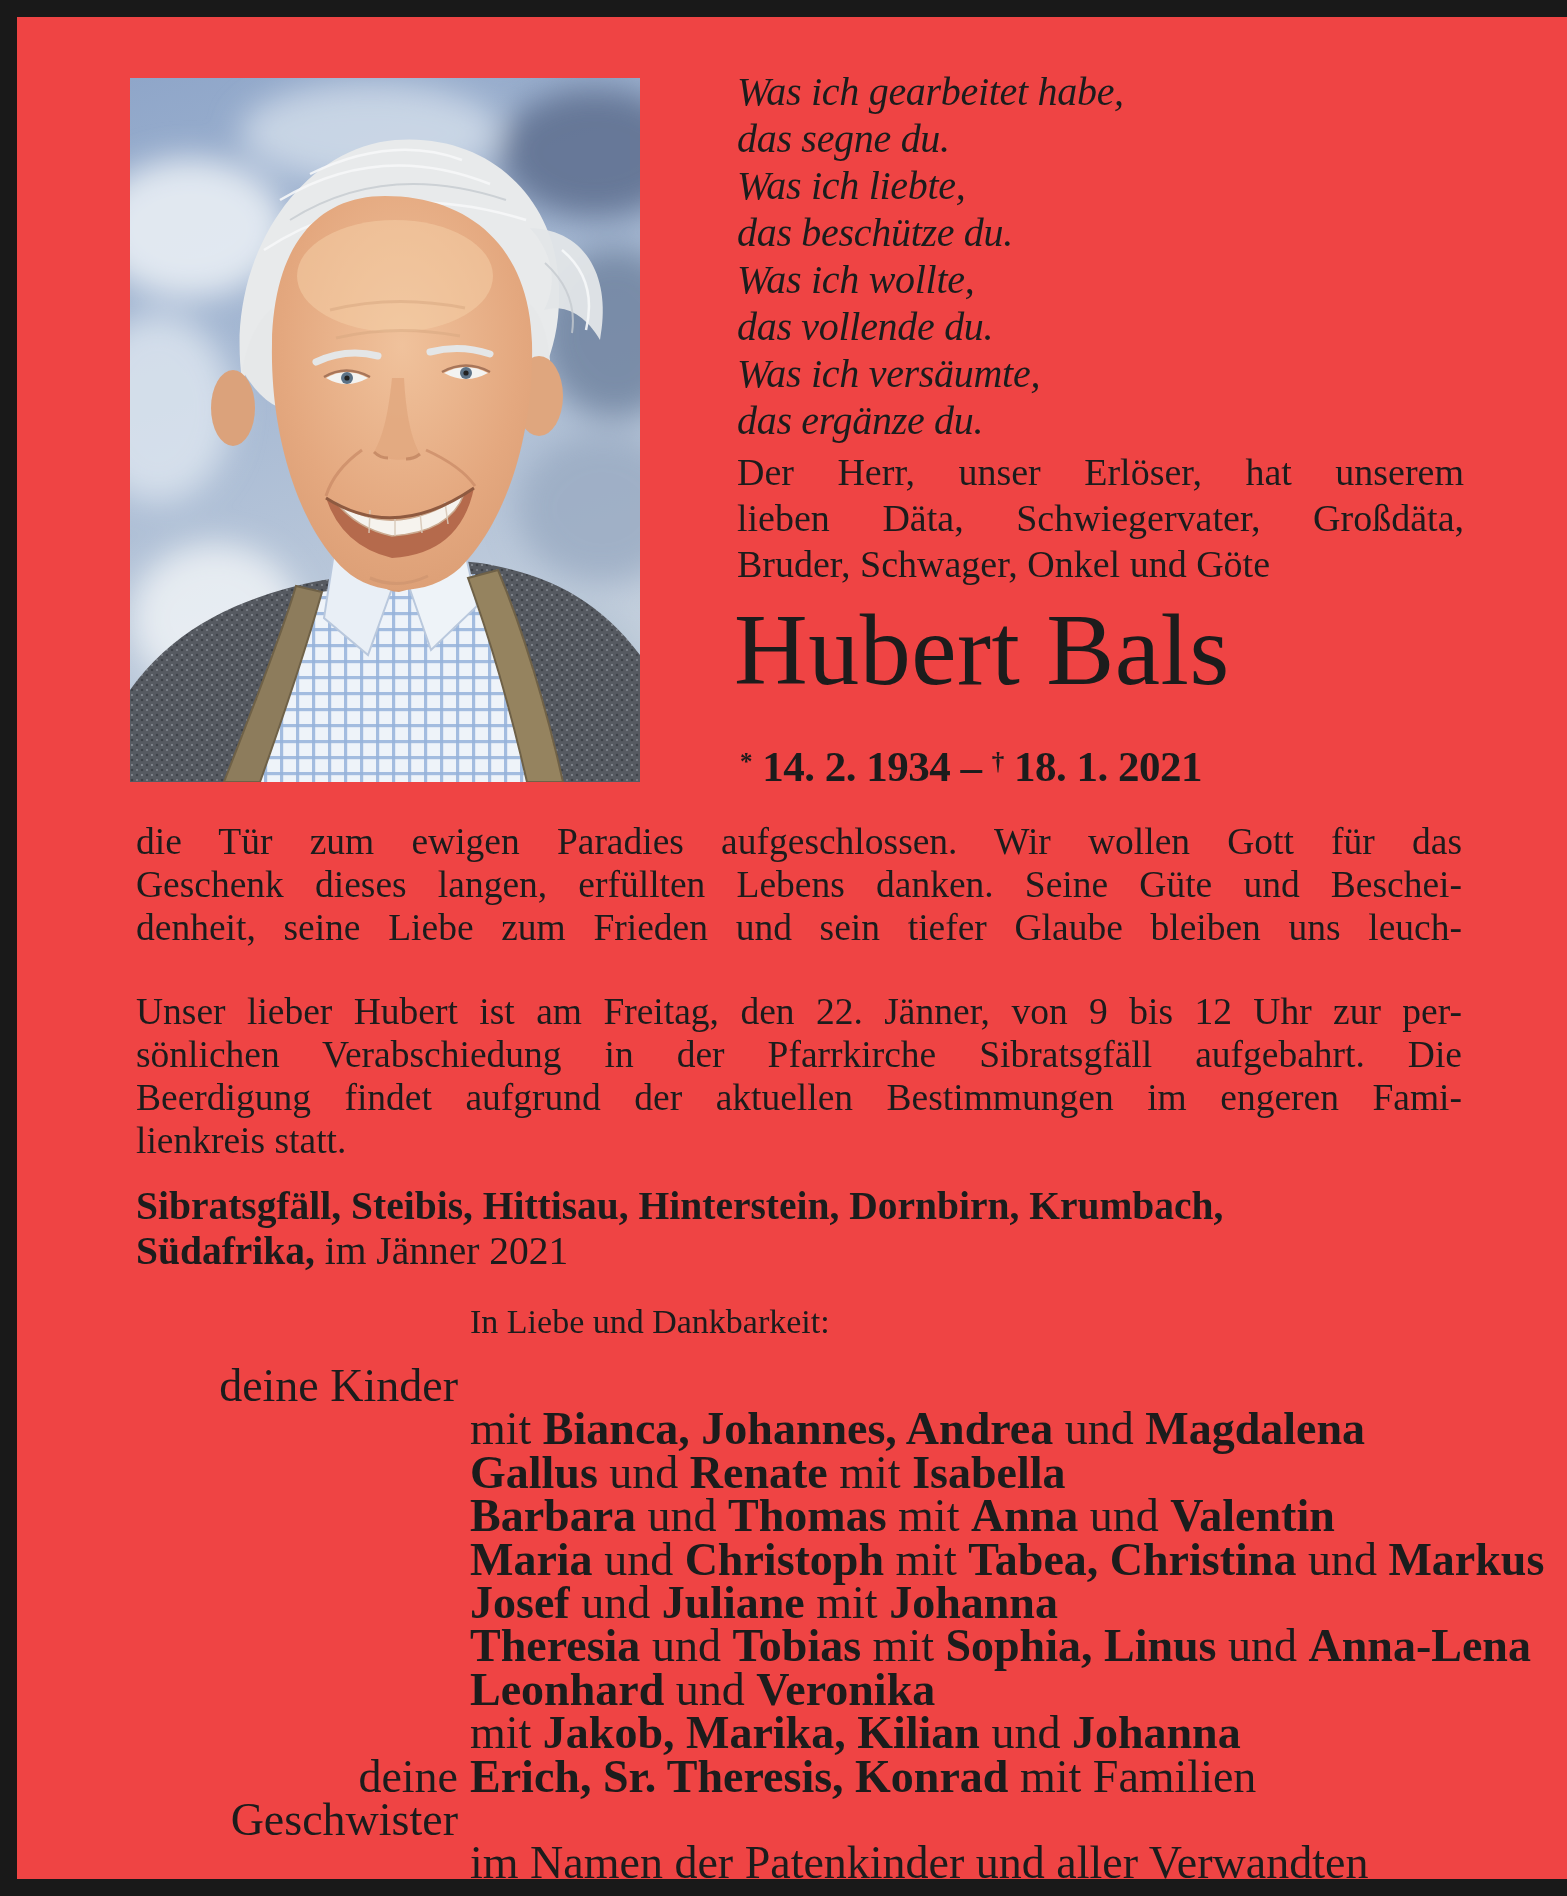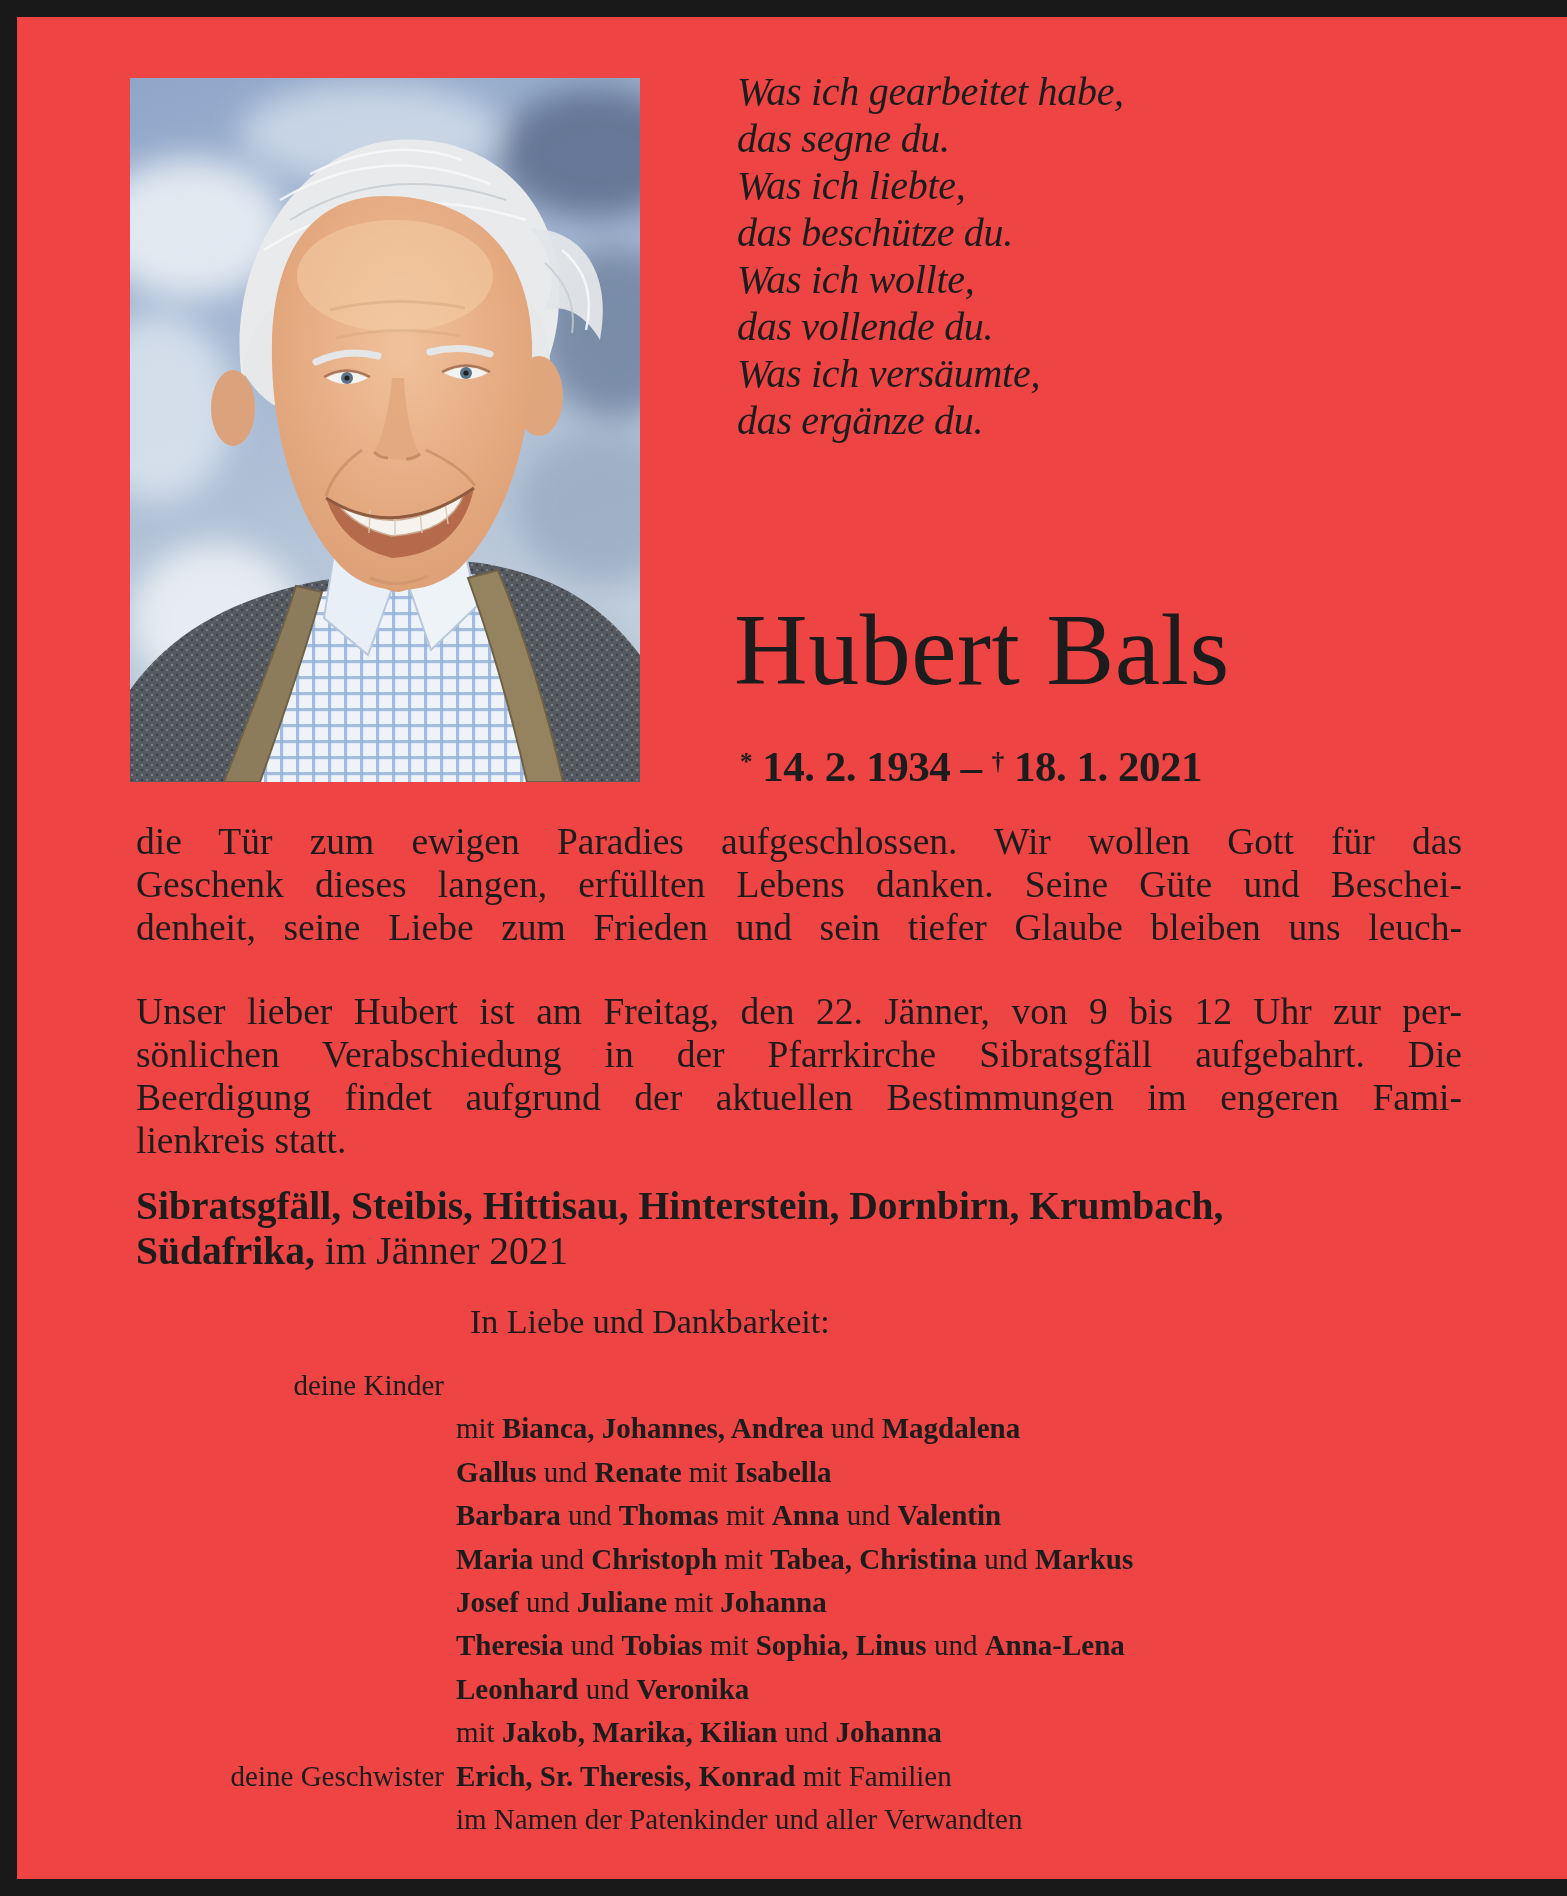--- a/index.html
+++ b/index.html
@@ -88,24 +88,24 @@
   }
   .places .b1 { font-weight: 700; }
   .closing {
     position: absolute;
     left: 453px;
     top: 1286px;
     font-size: 34px;
   }
   .family {
     position: absolute;
-    left: 105px;
+    left: 119px;
     top: 1347px;
     width: 1400px;
-    font-size: 29px;
+    font-size: 46px;
     line-height: 43.4px;
   }
   .frow { display: flex; }
   .flabel {
     width: 322px;
     margin-right: 12px;
     text-align: right;
     flex: 0 0 322px;
   }
   .fcontent { flex: 1; white-space: nowrap; }
@@ -239,20 +239,25 @@
 
   <div class="poem">Was ich gearbeitet habe,
 das segne du.
 Was ich liebte,
 das beschütze du.
 Was ich wollte,
 das vollende du.
 Was ich versäumte,
 das ergänze du.</div>
 
+  <div class="intro">
+    <div class="just">Der Herr, unser Erlöser, hat unserem</div>
+    <div class="just">lieben Däta, Schwiegervater, Großdäta,</div>
+    <div>Bruder, Schwager, Onkel und Göte</div>
+  </div>
 
   <div class="name">Hubert Bals</div>
   <div class="dates"><span class="sup">*</span><span> 14. 2. 1934 – </span><span class="sup">†</span><span> 18. 1. 2021</span></div>
 
   <div class="bodypara para1">
     <div class="just">die Tür zum ewigen Paradies aufgeschlossen. Wir wollen Gott für das</div>
     <div class="just">Geschenk dieses langen, erfüllten Lebens danken. Seine Güte und Beschei-</div>
     <div class="just">denheit, seine Liebe zum Frieden und sein tiefer Glaube bleiben uns leuch-</div>
   </div>
 

